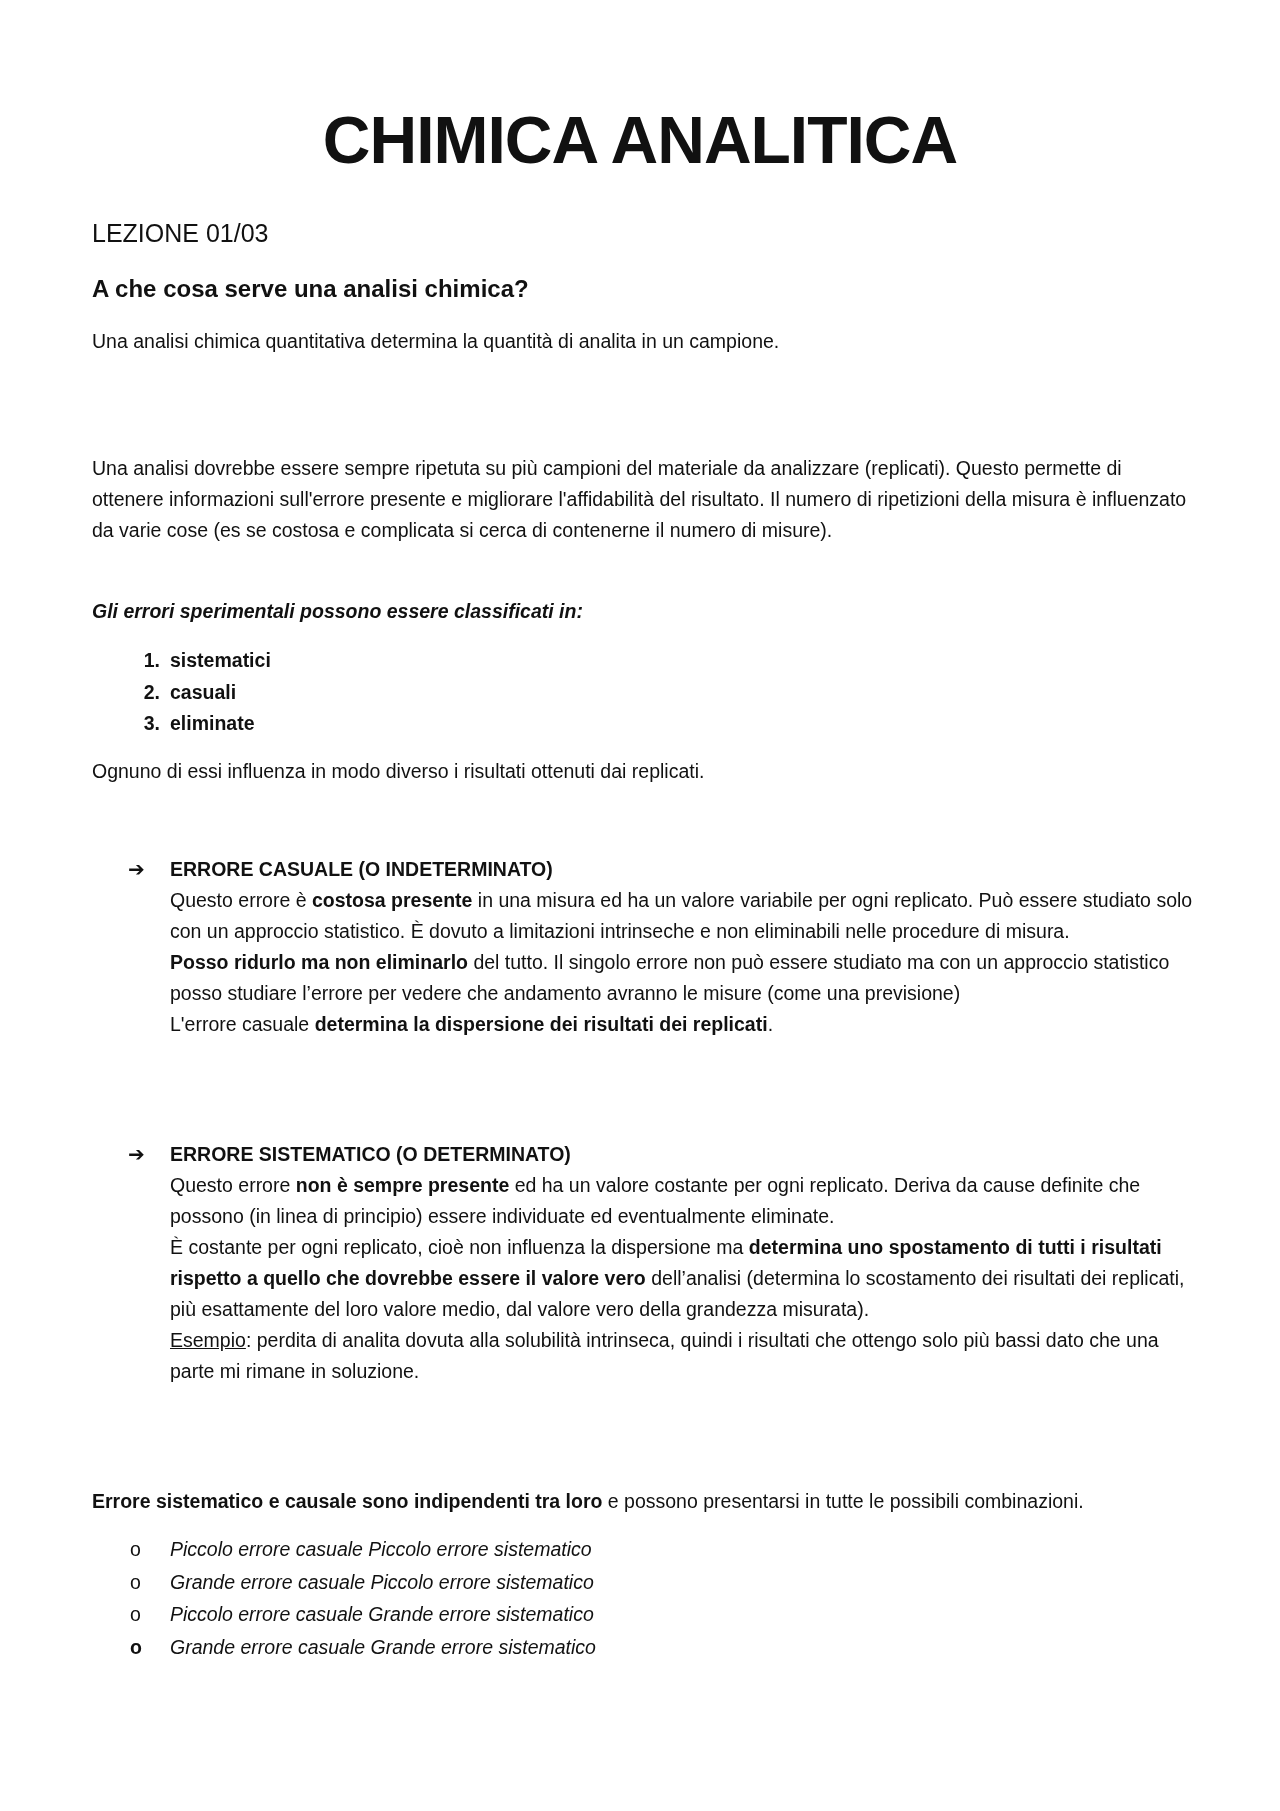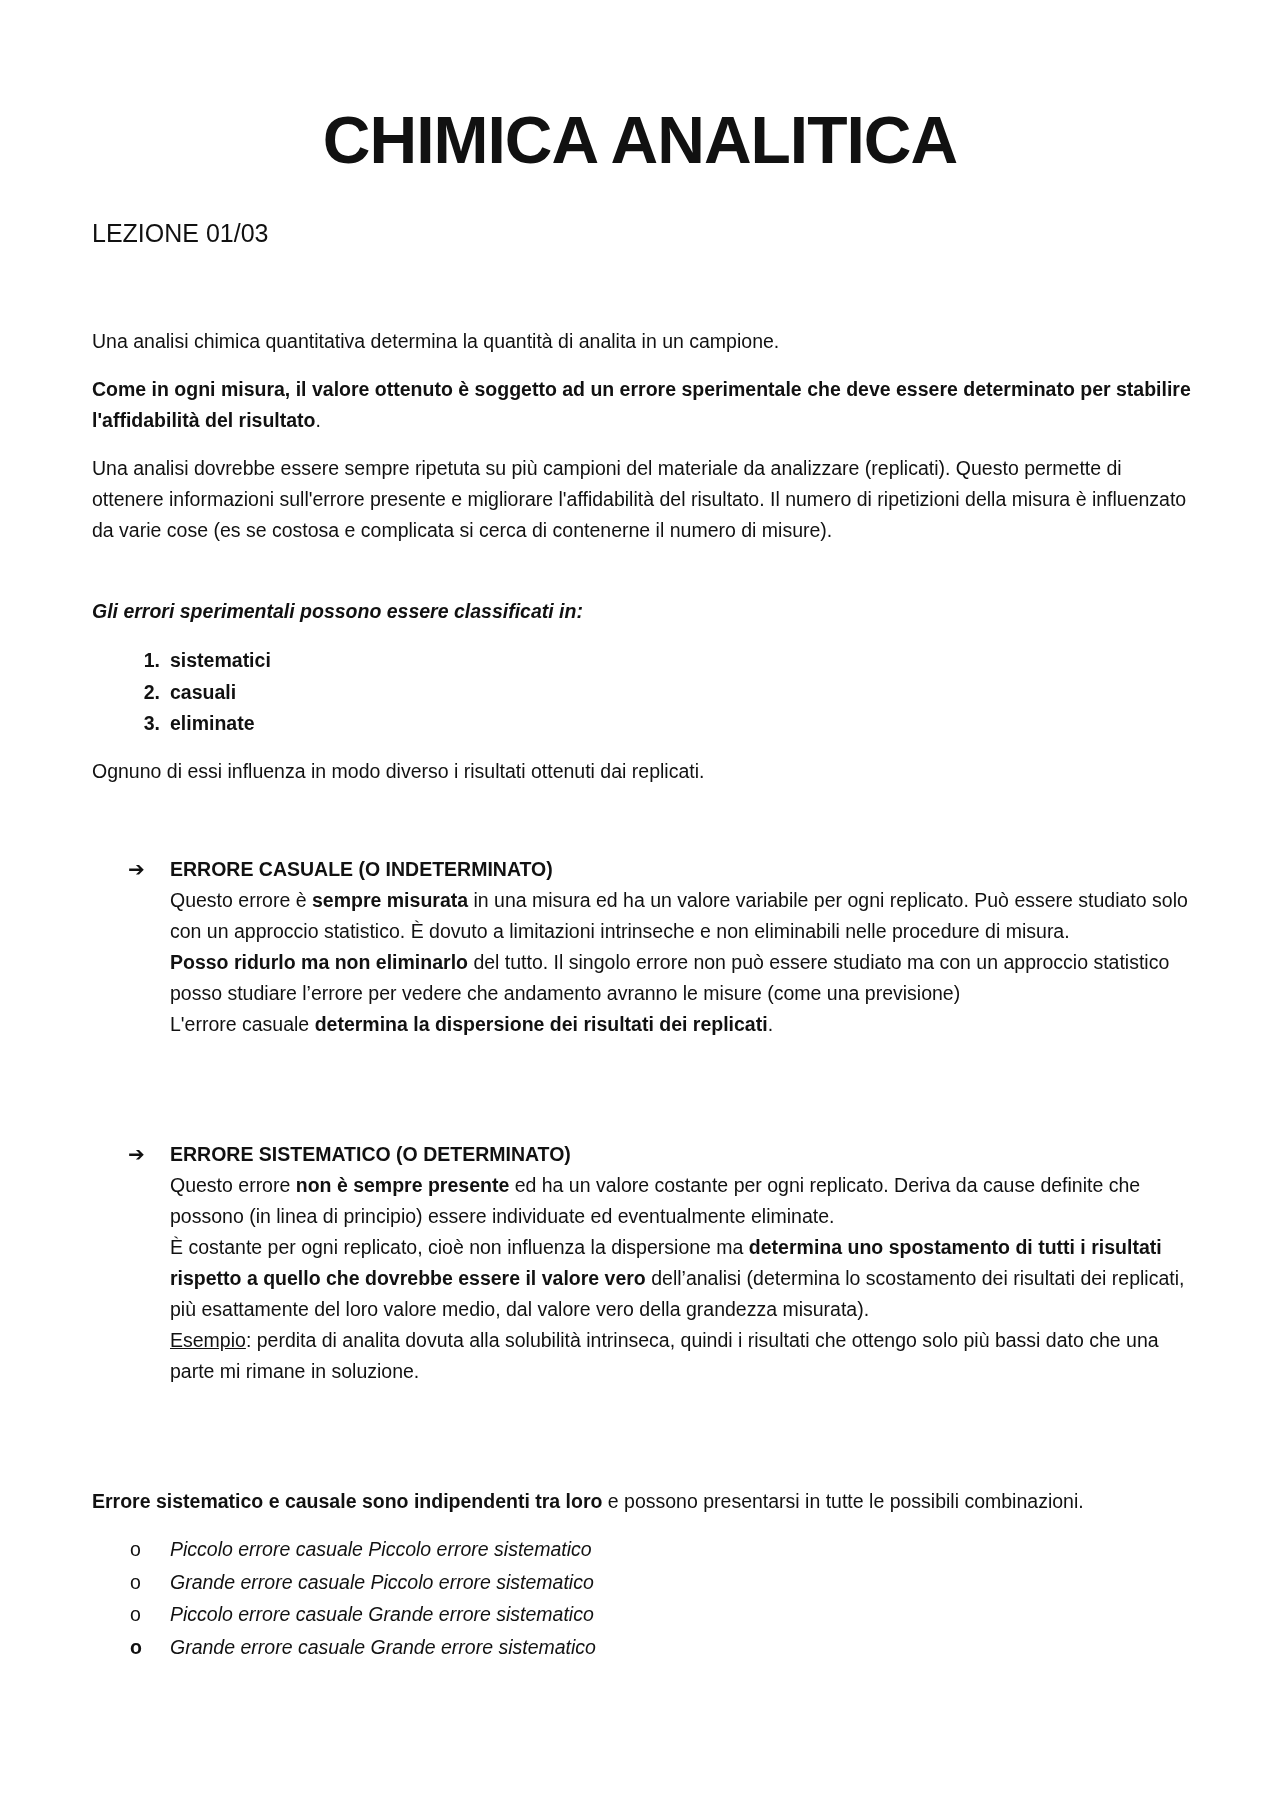--- a/index.html
+++ b/index.html
@@ -36,26 +36,24 @@
 </style>
 </head>
 <body>
 
 <div class="page">
 
   <div class="title">CHIMICA ANALITICA</div>
 
   <div class="abs lezione">LEZIONE 01/03</div>
 
+  <div class="abs h2">A che cosa serve una analisi chimica?</div>
 
   <div class="abs p" style="top:326px;">Una analisi chimica quantitativa determina la quantità di analita in un campione.</div>
 
-  <div class="abs p" style="top:374px;">
-    <span class="b">Come in ogni misura, il valore ottenuto è soggetto ad un errore sperimentale che deve essere determinato per stabilire l'affidabilità del risultato</span><span>.</span>
-  </div>
 
   <div class="abs p" style="top:453px;">Una analisi dovrebbe essere sempre ripetuta su più campioni del materiale da analizzare (replicati). Questo permette di ottenere informazioni sull'errore presente e migliorare l'affidabilità del risultato. Il numero di ripetizioni della misura è influenzato da varie cose (es se costosa e complicata si cerca di contenerne il numero di misure).</div>
 
   <div class="abs p b" style="top:596px;font-style:italic;">Gli errori sperimentali possono essere classificati in:</div>
 
   <div class="list" style="top:645px;">
     <div class="row">
       <span class="num">1.</span>
       <span class="txt">sistematici</span>
     </div>
@@ -68,21 +66,21 @@
       <span class="txt">eliminate</span>
     </div>
   </div>
 
   <div class="abs p" style="top:756px;">Ognuno di essi influenza in modo diverso i risultati ottenuti dai replicati.</div>
 
   <div class="section" style="top:854px;">
     <span class="arrow">➔</span>
     <div class="head">ERRORE CASUALE (O INDETERMINATO)</div>
     <div class="body">
-      <div><span>Questo errore è </span><span class="b">sempre misurata</span><span> in una misura ed ha un valore variabile per ogni replicato. Può essere studiato solo con un approccio statistico. È dovuto a limitazioni intrinseche e non eliminabili nelle procedure di misura.</span></div>
+      <div><span>Questo errore è </span><span class="b">costosa presente</span><span> in una misura ed ha un valore variabile per ogni replicato. Può essere studiato solo con un approccio statistico. È dovuto a limitazioni intrinseche e non eliminabili nelle procedure di misura.</span></div>
       <div><span class="b">Posso ridurlo ma non eliminarlo</span><span> del tutto. Il singolo errore non può essere studiato ma con un approccio statistico posso studiare l’errore per vedere che andamento avranno le misure (come una previsione)</span></div>
       <div><span>L'errore casuale </span><span class="b">determina la dispersione dei risultati dei replicati</span><span>.</span></div>
     </div>
   </div>
 
   <div class="section" style="top:1139px;">
     <span class="arrow">➔</span>
     <div class="head">ERRORE SISTEMATICO (O DETERMINATO)</div>
     <div class="body">
       <div><span>Questo errore </span><span class="b">non è sempre presente</span><span> ed ha un valore costante per ogni replicato. Deriva da cause definite che possono (in linea di principio) essere individuate ed eventualmente eliminate.</span></div>

